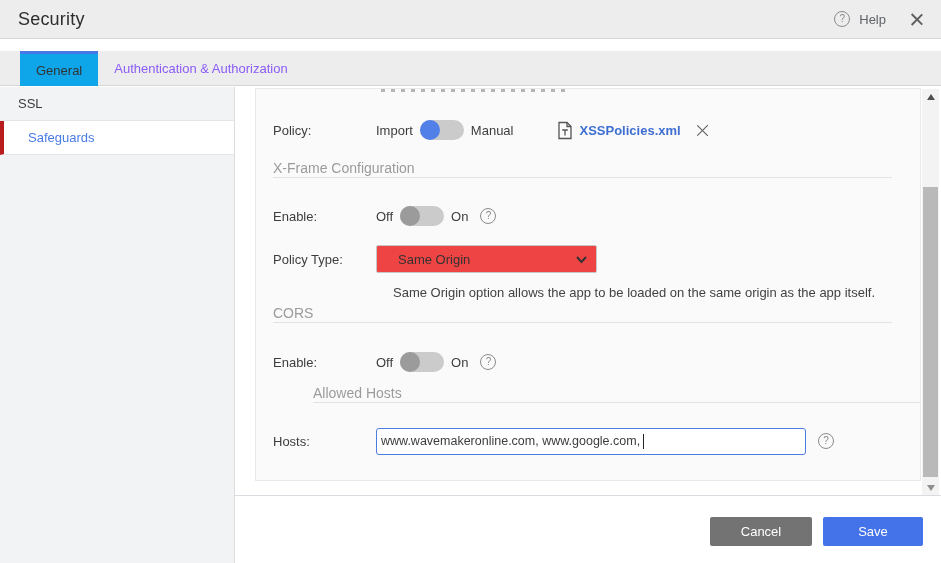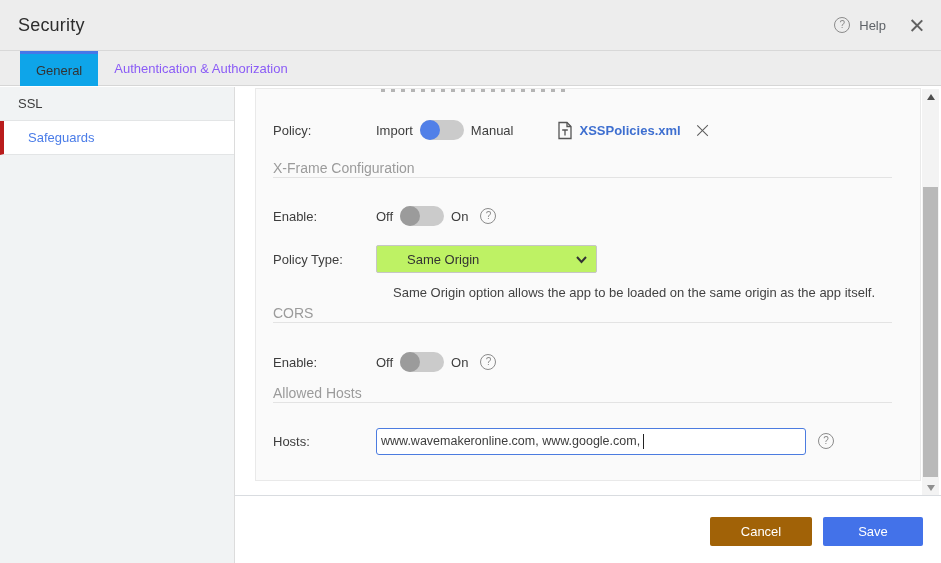--- a/index.html
+++ b/index.html
@@ -1,21 +1,21 @@
 <!DOCTYPE html>
 <html><head>
 <meta charset="utf-8">
 <style>
   * { margin:0; padding:0; box-sizing:border-box; }
   html,body { width:941px; height:563px; overflow:hidden; background:#fff;
     font-family:"Liberation Sans", sans-serif; }
   .window { position:relative; width:941px; height:563px; background:#fff; }
 
   
-  .app-header { position:absolute; top:0; left:0; right:0; height:51px;
+  .app-header { position:absolute; top:0; left:0; right:0; height:39px;
     background:#ededed; border-bottom:1px solid #d8d8d8;
     display:flex; align-items:center; }
   .app-title { font-size:18px; color:#2d2d2d; margin-left:18px; font-weight:500; letter-spacing:.2px; }
   .header-right { margin-left:auto; display:flex; align-items:center; gap:9px; margin-right:17px; }
   .qcircle { width:16px; height:16px; border:1.4px solid #8b8b8b; border-radius:50%;
     color:#8b8b8b; font-size:10px; line-height:13px; text-align:center; display:inline-block; }
   .help-label { font-size:13px; color:#5f6368; margin-right:14px; }
   .close-x { width:15px; height:15px; position:relative; cursor:pointer; }
   .close-x::before,.close-x::after { content:""; position:absolute; left:7px; top:0;
     width:1.6px; height:15px; background:#616161; }
@@ -59,22 +59,22 @@
   .file-link { font-size:13px; color:#3e6fd0; cursor:pointer; }
   .remove-x { width:15px; height:15px; position:relative; margin-left:8px; cursor:pointer; }
   .remove-x::before,.remove-x::after { content:""; position:absolute; left:7px; top:0;
     width:1.3px; height:15px; background:#5a5a5a; }
   .remove-x::before { transform:rotate(45deg); }
   .remove-x::after { transform:rotate(-45deg); }
 
   .help-q { margin-left:12px; flex:none; }
 
   .sel-wrap { position:relative; width:221px; }
-  select.policy-type { width:221px; height:28px; background:#bef264; border:1px solid #c6c6c6;
-    border-radius:2px; font-size:13px; color:#333; padding:0 24px 0 30px;
+  select.policy-type { width:221px; height:28px; background:#ef4444; border:1px solid #c6c6c6;
+    border-radius:2px; font-size:13px; color:#333; padding:0 24px 0 21px;
     -webkit-appearance:none; appearance:none; font-family:"Liberation Sans",sans-serif; }
   .sel-chevron { position:absolute; right:9px; top:8px; pointer-events:none; }
 
   .helper-text { position:absolute; left:137px; font-size:13px; color:#424242; }
 
   .fake-input { width:430px; height:27px; background:#fff; border:1.5px solid #4c7ce0;
     border-radius:3px; display:flex; align-items:center; padding:0 4px; cursor:text; }
   .fake-input .val { font-size:12.5px; color:#3d3d3d; white-space:pre; }
   .caret { width:1px; height:15px; background:#222; margin-left:3px; }
 
@@ -86,21 +86,21 @@
   .tri-up { width:0; height:0; border-left:4.5px solid transparent; border-right:4.5px solid transparent;
     border-bottom:6px solid #4f4f4f; }
   .tri-down { width:0; height:0; border-left:4.5px solid transparent; border-right:4.5px solid transparent;
     border-top:6px solid #8f8f8f; }
   .sb-thumb { position:absolute; left:1px; right:1px; top:98px; height:290px; background:#b9b9b9; cursor:grab; }
 
   
   .footer-divider { position:absolute; left:0; right:0; top:408px; height:1px; background:#d9dce0; }
   .btn { position:absolute; top:430px; height:29px; border:none; border-radius:2px;
     color:#fff; font-size:13px; font-family:"Liberation Sans",sans-serif; cursor:pointer; }
-  .btn-cancel { left:475px; width:102px; background:#a16207; }
+  .btn-cancel { left:475px; width:102px; background:#737373; }
   .btn-save { left:588px; width:100px; background:#4372e9; }
 </style>
 </head>
 <body>
 
 <div class="window">
 
   <div class="app-header">
     <div class="app-title">Security</div>
     <div class="header-right">
@@ -177,21 +177,21 @@
         <div class="frow" style="top:259px; height:28px;">
           <div class="flabel">Enable:</div>
           <span class="opt-label">Off</span>
           <span class="toggle gray">
               <span class="knob"></span>
             </span>
           <span class="opt-label">On</span>
           <span class="qcircle help-q">?</span>
         </div>
 
-        <div class="section-hdr" style="top:296px;">Allowed Hosts</div>
+        <div class="section-hdr" style="top:296px;margin-left:40px;">Allowed Hosts</div>
 
         <div class="frow" style="top:338px; height:28px;">
           <div class="flabel">Hosts:</div>
           <div class="fake-input">
             <span class="val">www.wavemakeronline.com, www.google.com,</span>
             <span class="caret"></span>
           </div>
           <span class="qcircle help-q">?</span>
         </div>
 

